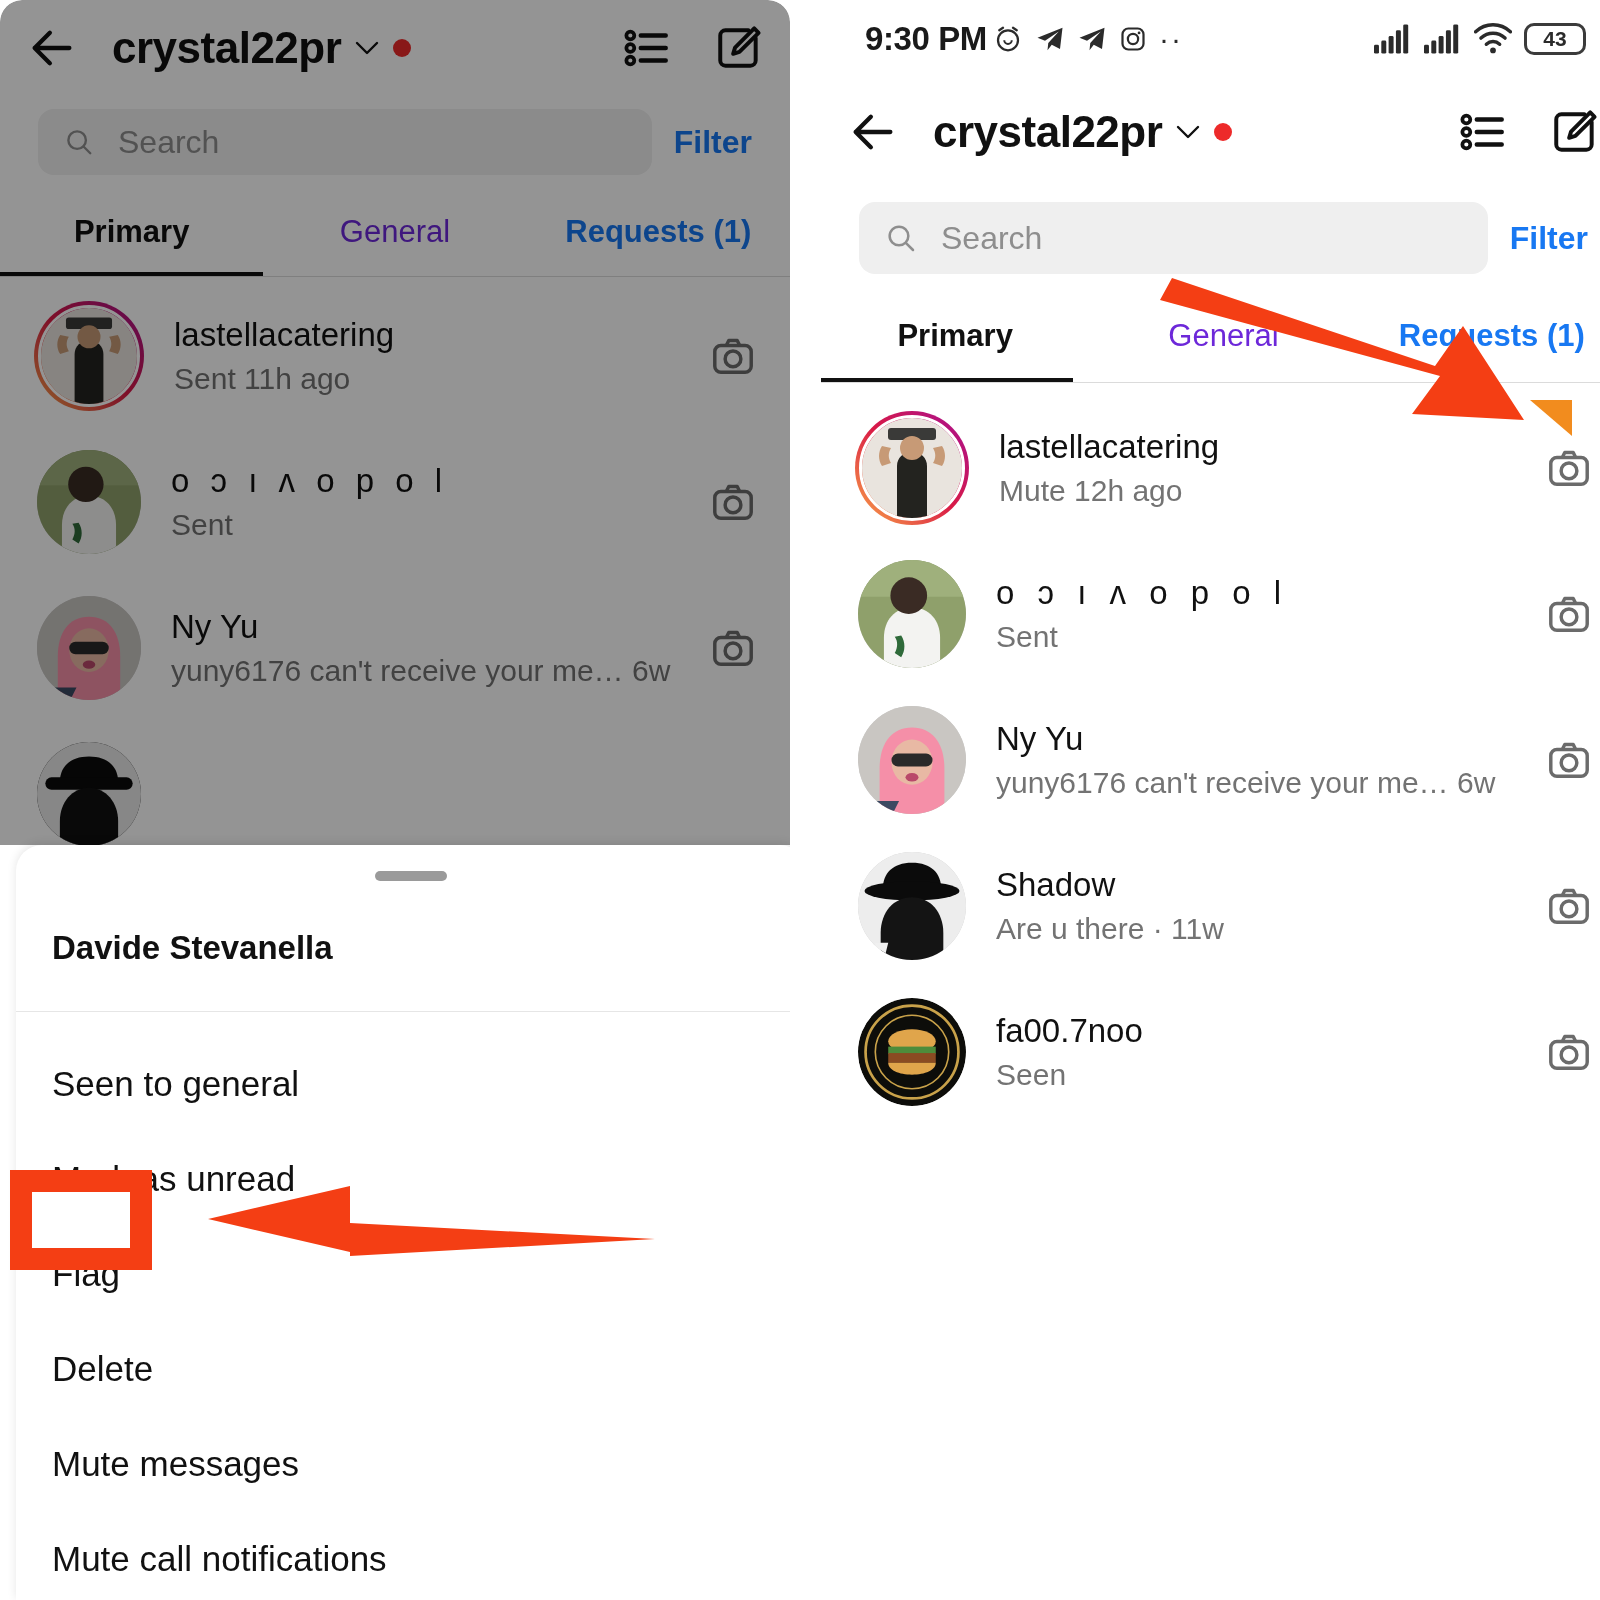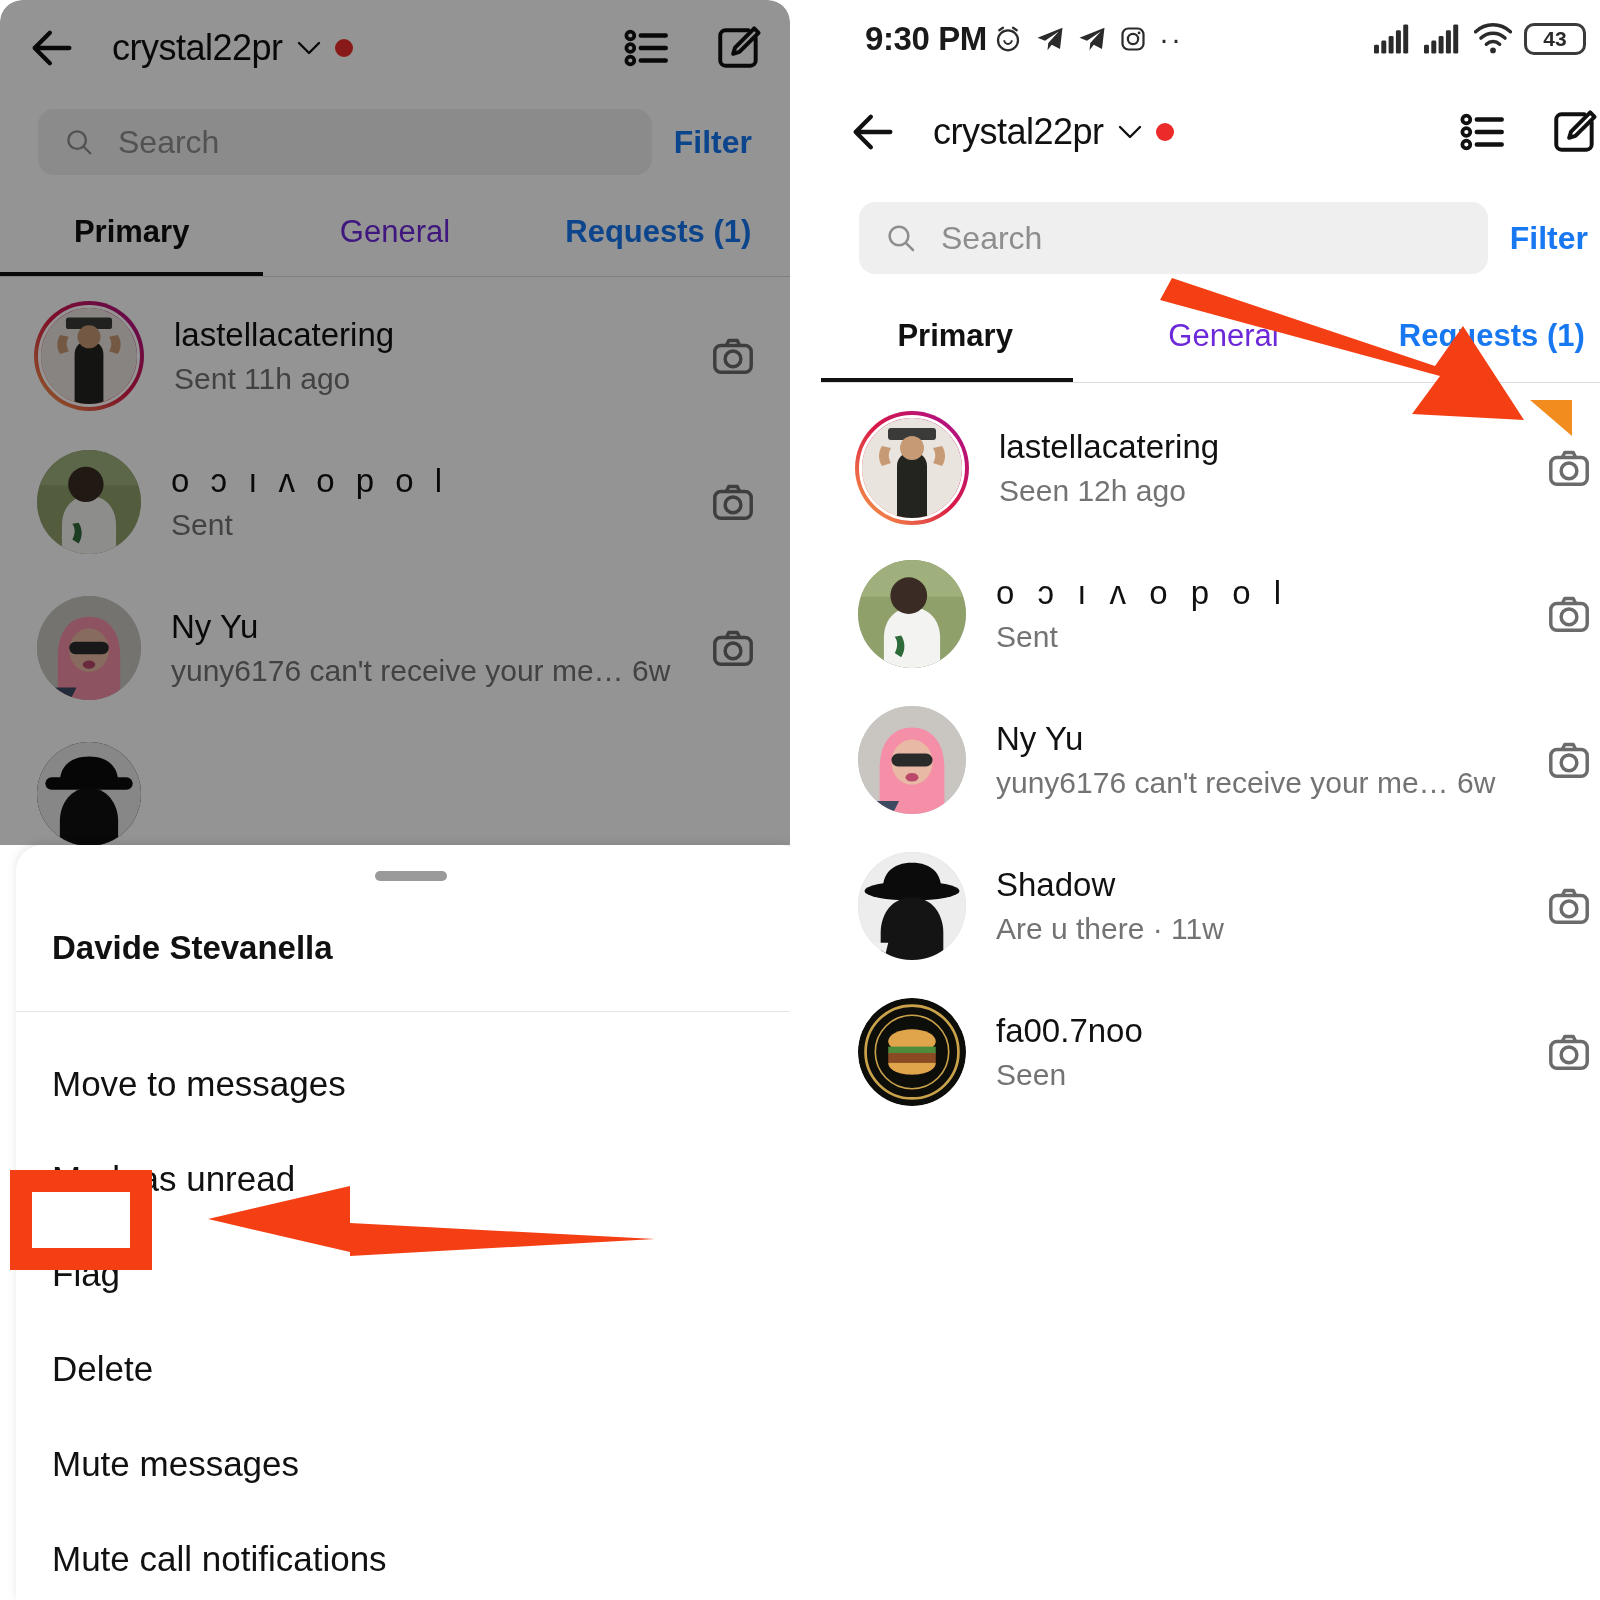--- a/index.html
+++ b/index.html
@@ -34,21 +34,21 @@
   }
 
   
   .ig-header {
     display: flex; align-items: center;
     height: 96px; padding: 0 26px;
     gap: 0;
   }
   .back-arrow { width: 52px; height: 52px; flex: 0 0 auto; }
   .hdr-title-wrap { display: flex; align-items: center; gap: 14px; margin-left: 34px; }
-  .hdr-title { font-size: 36px; font-weight: 400; color: #111; letter-spacing: -0.5px; text-align: center; }
+  .hdr-title { font-size: 44px; font-weight: 700; color: #111; letter-spacing: -0.5px; text-align: center; }
   .chev { width: 24px; height: 14px; }
   .red-dot { width: 18px; height: 18px; border-radius: 50%; background: #ED2A2A; display:inline-block; }
   .hdr-spacer { flex: 1 1 auto; }
   .hdr-icon { width: 50px; height: 50px; flex: 0 0 auto; }
   .hdr-icon + .hdr-icon { margin-left: 42px; }
 
   
   .search-row { display: flex; align-items: center; padding: 0 38px 0 38px; height: 92px; gap: 22px; }
   .search-box {
     flex: 1 1 auto; height: 66px; border-radius: 16px;
@@ -250,21 +250,21 @@
       </div>
     </div>
 
     <div class="sheet">
       <div class="grabber"></div>
       <div class="sheet-title">Davide Stevanella</div>
       <div class="sheet-div"></div>
 
       <div style="height:24px"></div>
 
-      <div class="menu-item">Move to messages</div>
+      <div class="menu-item">Seen to general</div>
       <div class="menu-item">Mark as unread</div>
       <div class="menu-item">Flag</div>
       <div class="menu-item">Delete</div>
       <div class="menu-item">Mute messages</div>
       <div class="menu-item">Mute call notifications</div>
     </div>
 
     <div class="flag-box"></div>
   </div>
 
@@ -370,21 +370,21 @@
               <rect x="26" y="10" width="48" height="12" rx="3" fill="#3a3a38"></rect>
               <path d="M50 34c9 0 15 6 15 14v52H35V48c0-8 6-14 15-14z" fill="#23231f"></path>
               <circle cx="50" cy="30" r="12" fill="#c79a76"></circle>
               <path d="M20 28c-4 6-4 14 0 20l9-3c-3-5-3-10 0-15z" fill="#c79a76"></path>
               <path d="M80 28c4 6 4 14 0 20l-9-3c3-5 3-10 0-15z" fill="#c79a76"></path>
             </svg>
           </div>
         </div>
         <div class="conv-text">
           <div class="conv-name">lastellacatering</div>
-          <div class="conv-sub">Seen 12h ago</div>
+          <div class="conv-sub">Mute 12h ago</div>
         </div>
         <svg class="cam" viewBox="0 0 24 24">
           <rect x="2.5" y="6.5" width="19" height="14" rx="3.2" fill="none" stroke="#6b6b6b" stroke-width="1.8"></rect>
           <path d="M8.5 6.5l1.3-2.6h4.4l1.3 2.6" fill="none" stroke="#6b6b6b" stroke-width="1.8" stroke-linejoin="round"></path>
           <circle cx="12" cy="13.5" r="4.1" fill="none" stroke="#6b6b6b" stroke-width="1.8"></circle>
         </svg>
       </div>
 
       <div class="conv-row" style="height:146px">
         <div class="avatar" style="width:108px;height:108px;margin-left:3px">

